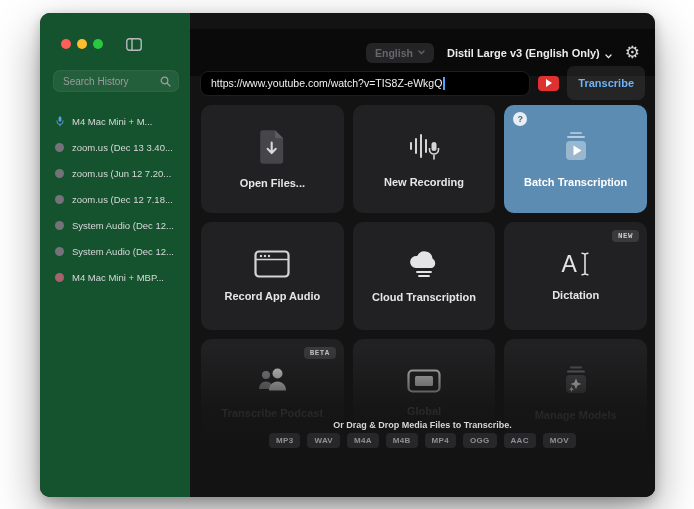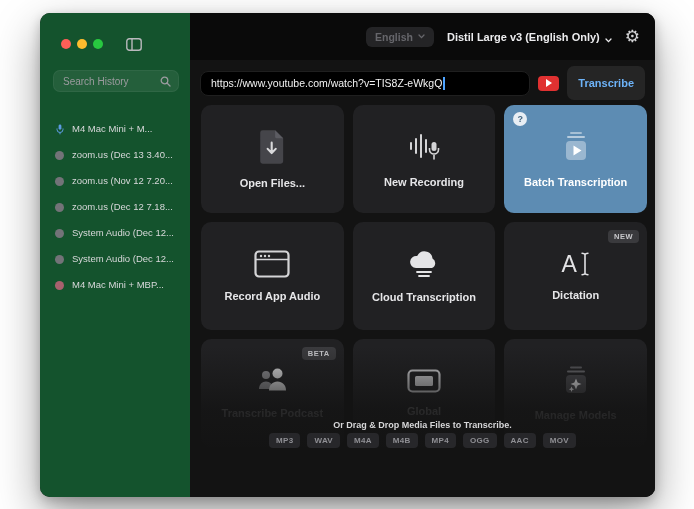--- a/index.html
+++ b/index.html
@@ -23,28 +23,28 @@
   .toggle-btn { margin-left:23px; display:flex; align-items:center; cursor:default; }
 
   .search-box {
     margin:17px 11px 0 13px; height:22px; border-radius:7px;
     background:rgba(255,255,255,0.07); border:1px solid rgba(255,255,255,0.05);
     display:flex; align-items:center; padding:0 7px 0 9px;
   }
   .search-box .ph { flex:1; font-size:10px; color:#9b9b9f; }
 
   .history { margin-top:16px; }
-  .hitem { height:26px; display:flex; align-items:flex-end; gap:8px; padding-left:15px; cursor:default; }
+  .hitem { height:26px; display:flex; align-items:center; gap:8px; padding-left:15px; cursor:default; }
   .hicon { width:9px; height:9px; border-radius:50%; flex-shrink:0; display:flex; align-items:center; justify-content:center; }
   .hlabel { font-size:9.5px; font-weight:500; color:#d9d9db; white-space:nowrap; overflow:hidden; }
 
   
   .main { position:relative; flex:1; background:#131313; }
   .toolbar {
-    position:absolute; top:0; left:0; right:0; height:47px; background:#0a0a0a;
+    position:absolute; top:16px; left:0; right:0; height:47px; background:#0a0a0a;
     display:flex; align-items:center; justify-content:flex-end; gap:13px; padding:0 15px;
   }
   .lang-pill {
     background:#242426; border-radius:6px; padding:4px 9px;
     font-size:10.5px; font-weight:600; color:#66666b; display:flex; align-items:center; gap:5px;
   }
   .model-select { font-size:11px; font-weight:600; color:#ececee; display:flex; align-items:flex-end; gap:5px; }
   .gear { font-size:17px; color:#d4d4d6; line-height:1; cursor:default; }
 
   .url-row { position:absolute; top:57px; left:10px; right:10px; height:26px; display:flex; align-items:center; gap:8px; }
@@ -70,21 +70,21 @@
     position:relative; background:#212123; border-radius:10px;
     display:flex; flex-direction:column; align-items:center; justify-content:center; gap:12px;
     cursor:default;
   }
   .tile.blue { background:#5d8cb3; }
   .tile-label { font-size:11px; font-weight:600; color:#e6e6e8; }
   .tile.blue .tile-label { color:#ffffff; font-weight:700; }
   .tile.dim .tile-label { color:#8d8d90; }
   .badge {
     position:absolute; top:8px; right:8px; background:#3a3a3d; color:#c9c9cc;
-    font-size:7.5px; font-weight:700; letter-spacing:0.5px; padding:2px 6px; border-radius:4px;
+    font-size:7.5px; font-weight:700; letter-spacing:0.5px; padding:2px 6px; border-radius:4px;font-family:Liberation Mono, monospace;
   }
   .qbadge {
     position:absolute; top:7px; left:9px; width:14px; height:14px; border-radius:50%;
     background:#e8eef4; color:#41647f; font-size:9px; font-weight:700;
     display:flex; align-items:center; justify-content:center;
   }
   .dictation-glyph { display:flex; align-items:center; gap:3px; color:#e3e3e5; }
   .dictation-glyph .A { font-size:23px; font-weight:400; line-height:1; }
 
   .fade {
@@ -149,21 +149,21 @@
             </svg>
         </span>
         <span class="hlabel">M4 Mac Mini + M...</span>
       </div>
       <div class="hitem">
         <span class="hicon" style="background:#737378"></span>
         <span class="hlabel">zoom.us (Dec 13 3.40...</span>
       </div>
       <div class="hitem">
         <span class="hicon" style="background:#737378"></span>
-        <span class="hlabel">zoom.us (Nov 12 7.20...</span>
+        <span class="hlabel">zoom.us (Jun 12 7.20...</span>
       </div>
       <div class="hitem">
         <span class="hicon" style="background:#737378"></span>
         <span class="hlabel">zoom.us (Dec 12 7.18...</span>
       </div>
       <div class="hitem">
         <span class="hicon" style="background:#737378"></span>
         <span class="hlabel">System Audio (Dec 12...</span>
       </div>
       <div class="hitem">

